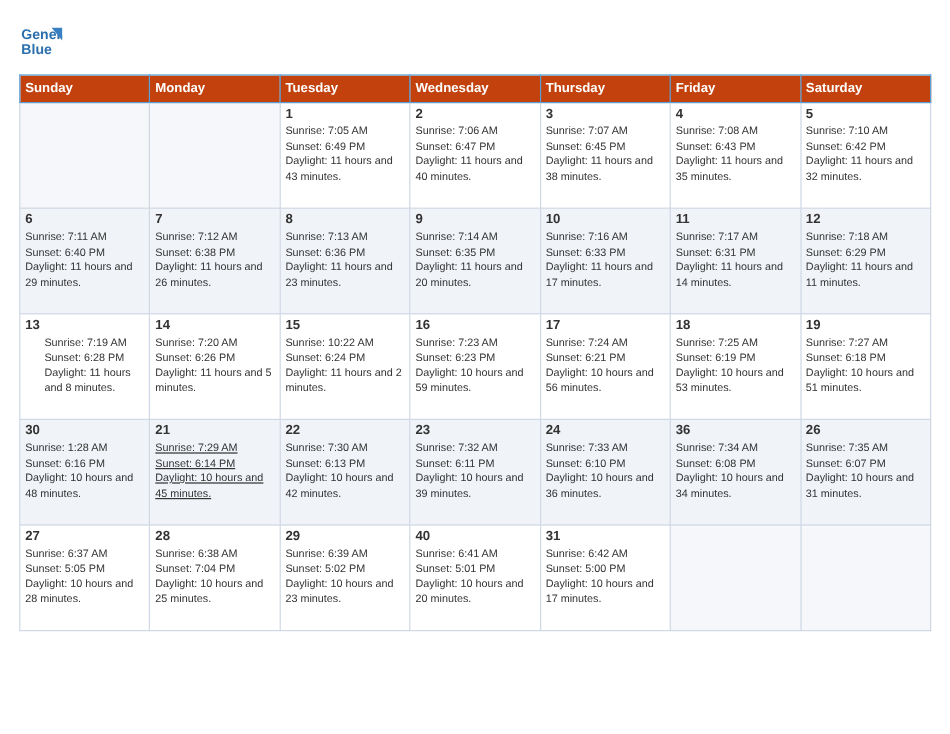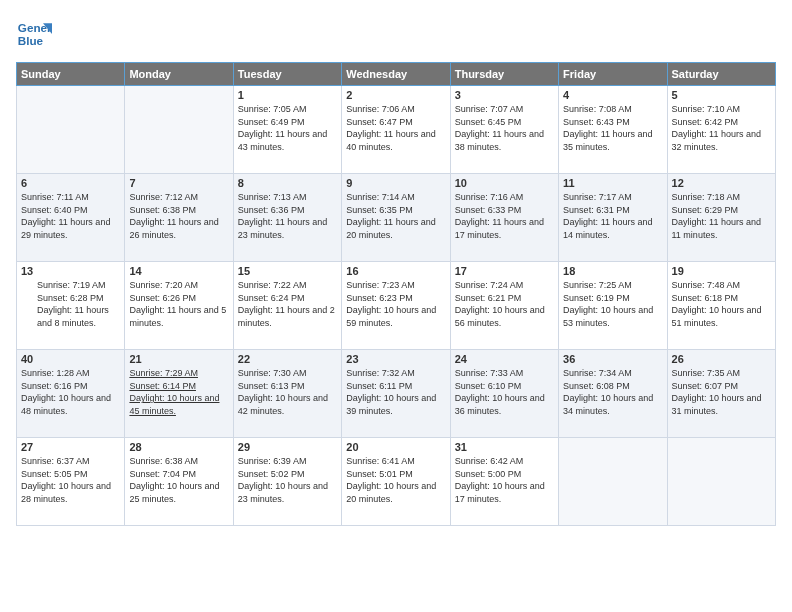--- a/index.html
+++ b/index.html
@@ -43,21 +43,21 @@
     .subtitle {
       font-size: 14px;
       color: #555;
     }
     table {
       width: 100%;
       border-collapse: collapse;
       table-layout: fixed;
     }
     .day-header {
-      background-color: #737373;
+      background-color: #c2410c;
       color: #fff;
       font-size: 11px;
       font-weight: bold;
       padding: 5px 4px;
       text-align: left;
       border: 1px solid #5a9fd4;
     }
     .cal-cell {
       vertical-align: top;
       border: 1px solid #d0d8e4;
@@ -202,21 +202,21 @@
 Daylight: 11 hours and 8 minutes.</div>
           </td>
           <td class="cal-cell">
             <div class="day-num">14</div>
             <div class="cell-info" style="white-space: pre-line;">Sunrise: 7:20 AM
 Sunset: 6:26 PM
 Daylight: 11 hours and 5 minutes.</div>
           </td>
           <td class="cal-cell">
             <div class="day-num">15</div>
-            <div class="cell-info" style="white-space: pre-line;">Sunrise: 7:22 AM
+            <div class="cell-info" style="white-space: pre-line;">Sunrise: 10:22 AM
 Sunset: 6:24 PM
 Daylight: 11 hours and 2 minutes.</div>
           </td>
           <td class="cal-cell">
             <div class="day-num">16</div>
             <div class="cell-info" style="white-space: pre-line;">Sunrise: 7:23 AM
 Sunset: 6:23 PM
 Daylight: 10 hours and 59 minutes.</div>
           </td>
           <td class="cal-cell">
@@ -226,28 +226,28 @@
 Daylight: 10 hours and 56 minutes.</div>
           </td>
           <td class="cal-cell">
             <div class="day-num">18</div>
             <div class="cell-info" style="white-space: pre-line;">Sunrise: 7:25 AM
 Sunset: 6:19 PM
 Daylight: 10 hours and 53 minutes.</div>
           </td>
           <td class="cal-cell">
             <div class="day-num">19</div>
-            <div class="cell-info" style="white-space: pre-line;">Sunrise: 7:48 AM
+            <div class="cell-info" style="white-space: pre-line;">Sunrise: 7:27 AM
 Sunset: 6:18 PM
 Daylight: 10 hours and 51 minutes.</div>
           </td>
         </tr>
         <tr>
           <td class="cal-cell shaded">
-            <div class="day-num">40</div>
+            <div class="day-num">30</div>
             <div class="cell-info" style="white-space: pre-line;">Sunrise: 1:28 AM
 Sunset: 6:16 PM
 Daylight: 10 hours and 48 minutes.</div>
           </td>
           <td class="cal-cell shaded">
             <div class="day-num">21</div>
             <div class="cell-info" style="white-space: pre-line; text-decoration: underline;">Sunrise: 7:29 AM
 Sunset: 6:14 PM
 Daylight: 10 hours and 45 minutes.</div>
           </td>
@@ -295,21 +295,21 @@
 Sunset: 7:04 PM
 Daylight: 10 hours and 25 minutes.</div>
           </td>
           <td class="cal-cell">
             <div class="day-num">29</div>
             <div class="cell-info" style="white-space: pre-line;">Sunrise: 6:39 AM
 Sunset: 5:02 PM
 Daylight: 10 hours and 23 minutes.</div>
           </td>
           <td class="cal-cell">
-            <div class="day-num">20</div>
+            <div class="day-num">40</div>
             <div class="cell-info" style="white-space: pre-line;">Sunrise: 6:41 AM
 Sunset: 5:01 PM
 Daylight: 10 hours and 20 minutes.</div>
           </td>
           <td class="cal-cell">
             <div class="day-num">31</div>
             <div class="cell-info" style="white-space: pre-line;">Sunrise: 6:42 AM
 Sunset: 5:00 PM
 Daylight: 10 hours and 17 minutes.</div>
           </td>

